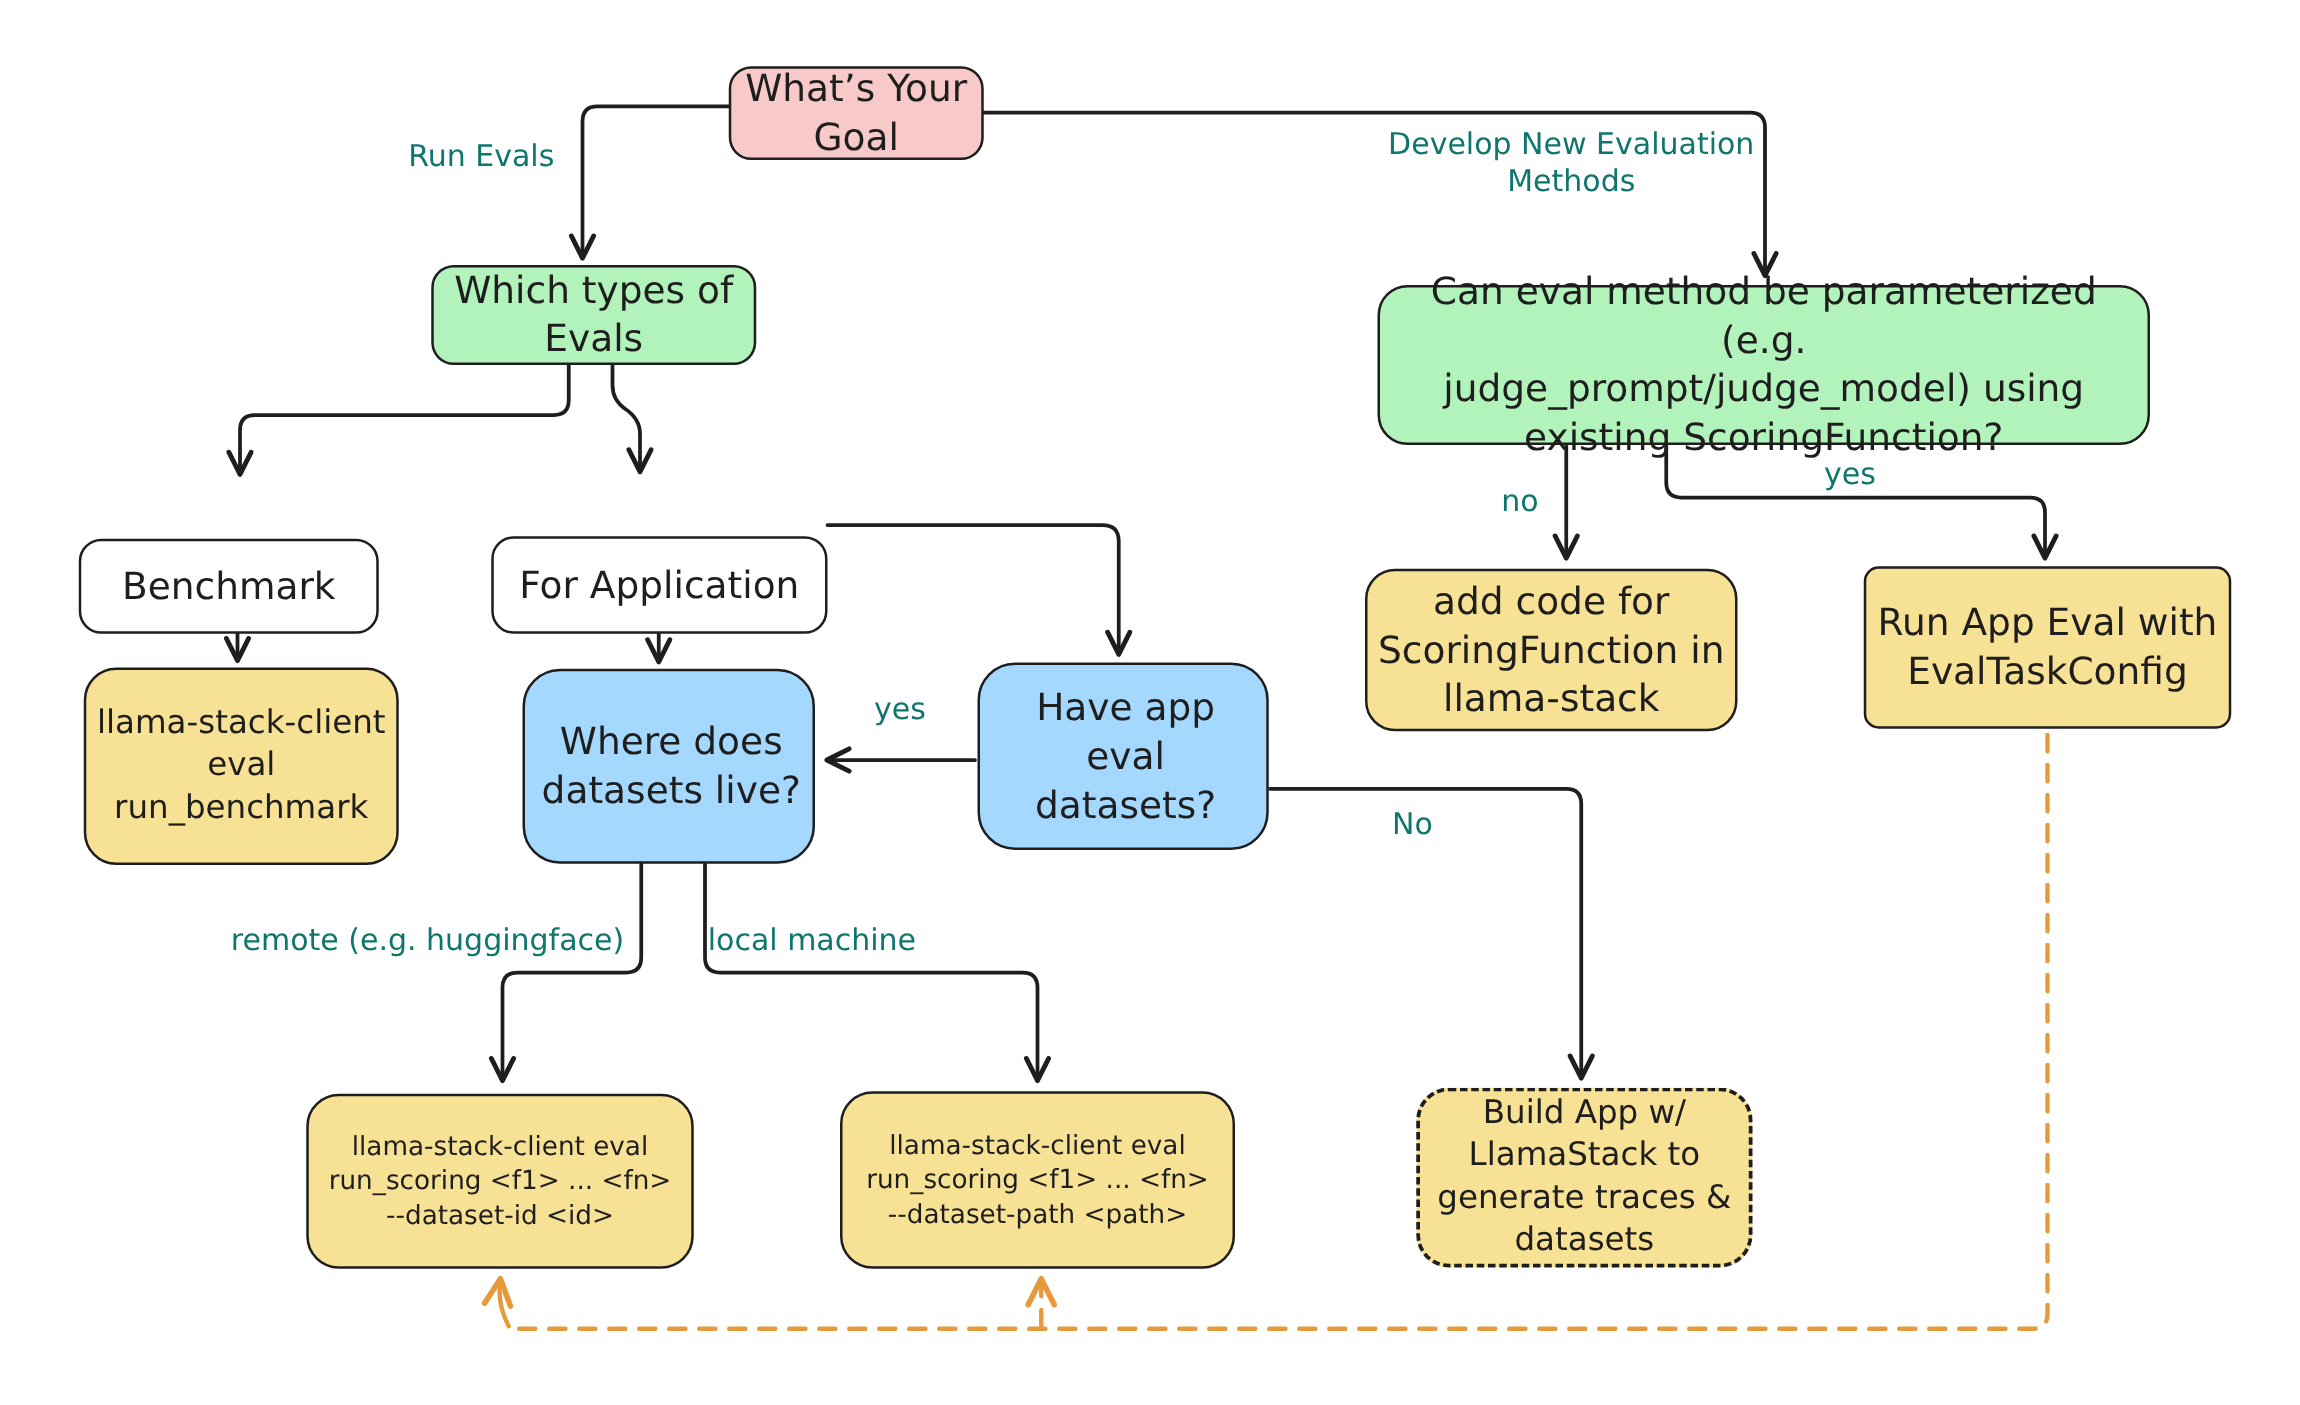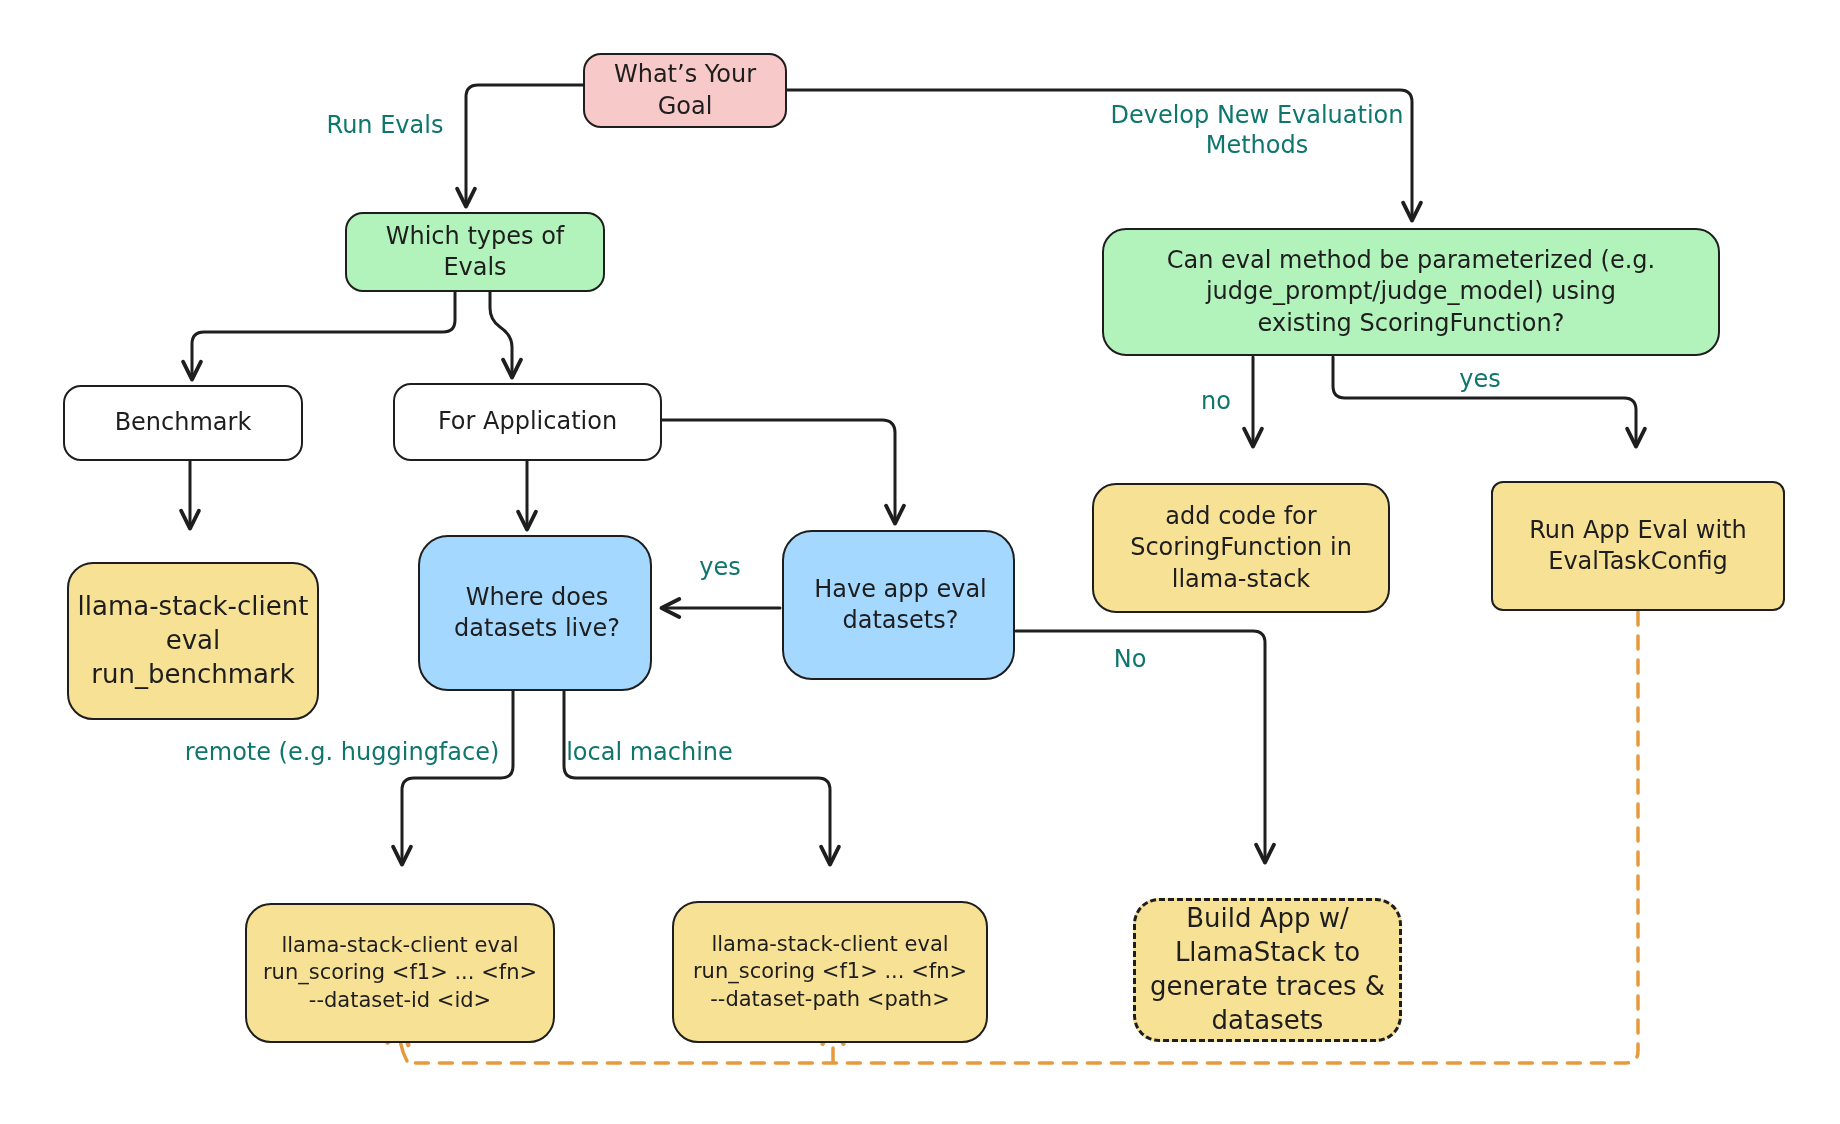--- a/index.html
+++ b/index.html
@@ -14,30 +14,30 @@
   #edges{position:absolute;left:0;top:0;width:1840px;height:1124px;}
   .node{
     position:absolute;
     border:2.5px solid #1e1e1e;
     border-radius:18px;
     display:flex;align-items:center;justify-content:center;
     text-align:center;
     box-sizing:border-box;
     white-space:pre-line;
     line-height:1.3;
-    font-size:24px;
+    font-size:30px;
     padding:4px 8px;
   }
   .node.blue{border-radius:30px;}
   .node.dashed{border-style:dashed;border-width:3px;border-radius:26px;}
   .fill-pink{background:#f8c9c9;}
   .fill-green{background:#b2f2bb;}
   .fill-blue{background:#a5d8ff;padding-left:12px;}
-  .fill-yellow{background:#f7e194;margin-top:28px;}
-  .fill-white{background:#ffffff;}
+  .fill-yellow{background:#f7e194;}
+  .fill-white{background:#ffffff;margin-top:46px;}
   .fs21{font-size:21px;}
   .fs22{font-size:26px;}
   .edge-label{
     position:absolute;
     text-align:center;
     font-size:24px;
     line-height:1.25;
     white-space:pre-line;
     color:#0f766e;
   }

